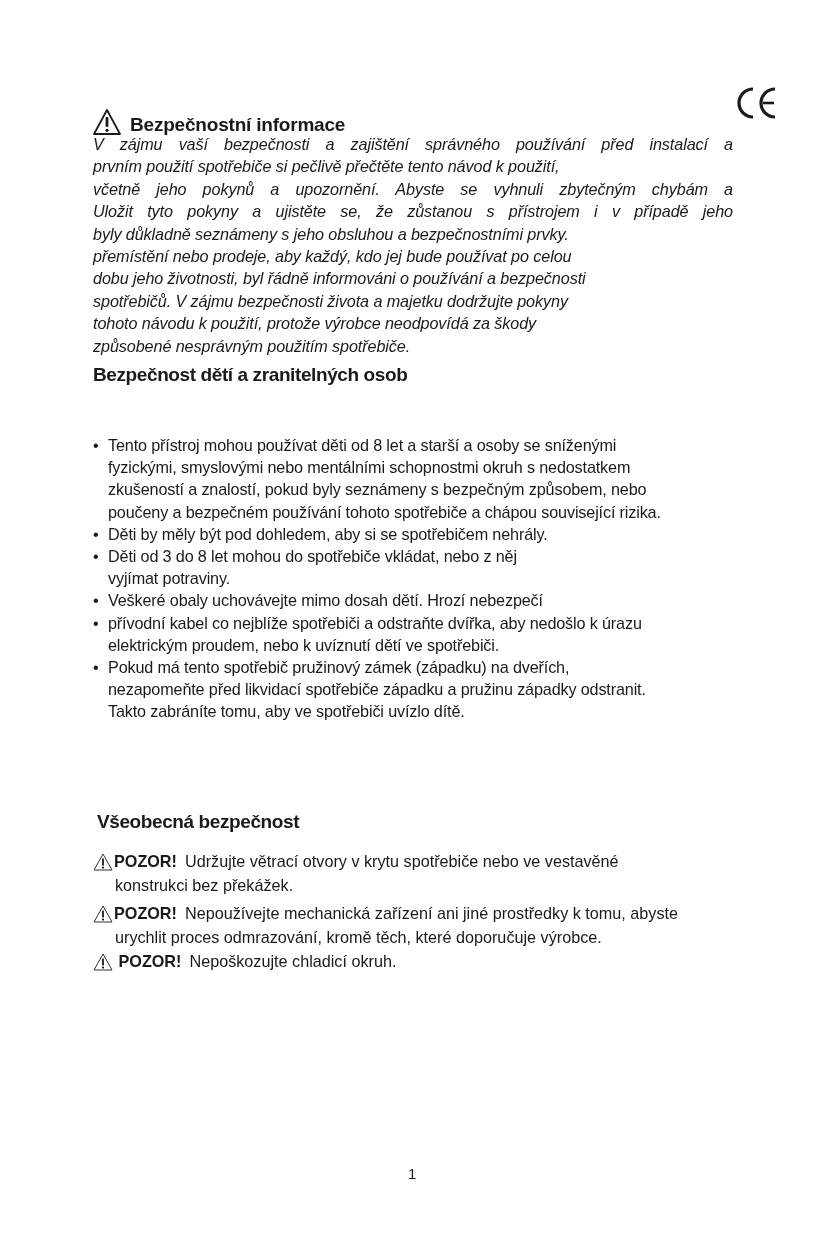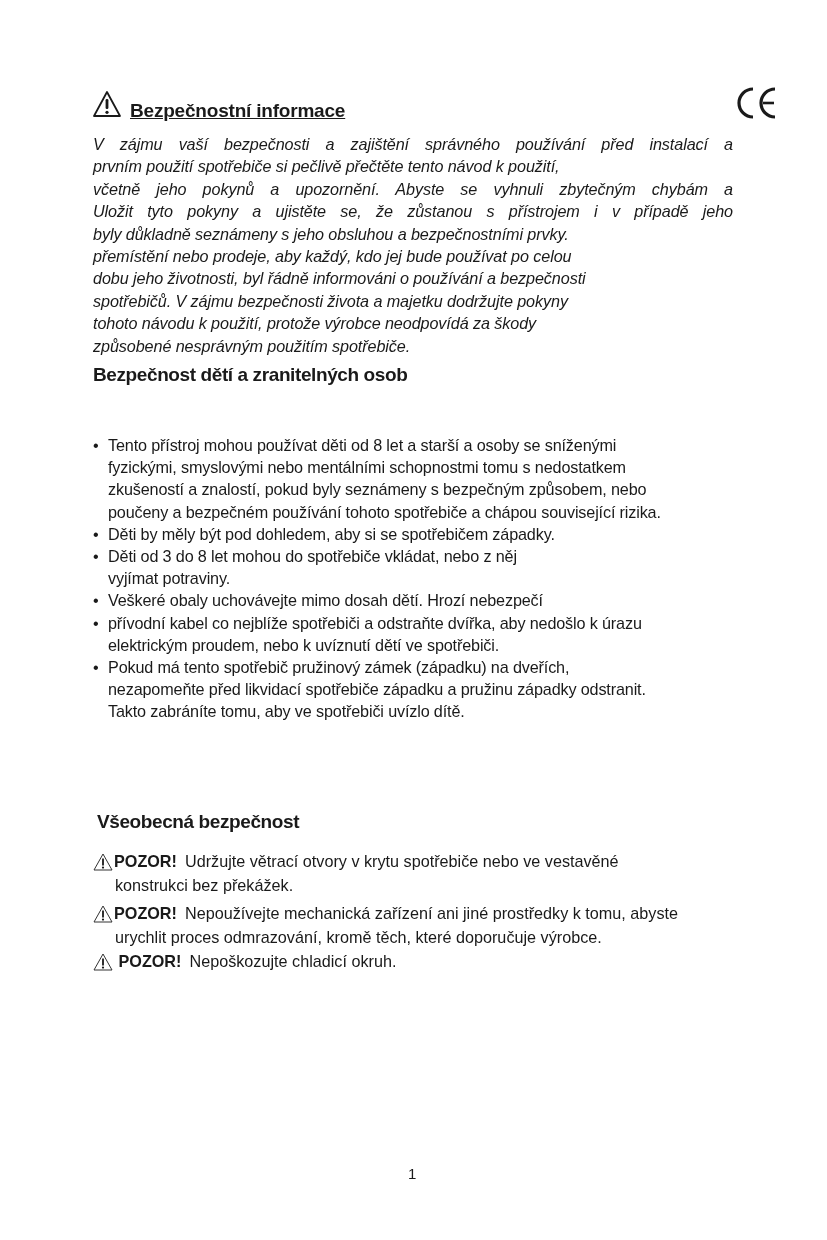--- a/index.html
+++ b/index.html
@@ -24,24 +24,23 @@
     .ce-mark {
       position: absolute;
       left: 736px;
       top: 86px;
       width: 42px;
       height: 34px;
     }
     .heading-main {
       position: absolute;
       left: 92px;
-      top: 90px;
+      top: 104px;
       display: flex;
-      align-items: flex-start;
-      text-decoration: underline;
+      align-items: flex-end;
     }
     .warn-icon-lg {
       width: 30px;
       height: 28px;
       margin-right: 8px;
     }
     .heading-main .title {
       font-family: "Liberation Sans", sans-serif;
       font-weight: bold;
       font-size: 19px;
@@ -169,27 +168,27 @@
     <span class="line last">tohoto návodu k použití, protože výrobce neodpovídá za škody</span>
     <span class="line last">způsobené nesprávným použitím spotřebiče.</span>
   </div>
 
   <div class="h2 h2-children">Bezpečnost dětí a zranitelných osob</div>
 
   <div class="bullets">
     <div class="bullet">
       <span class="dot">•</span>
       <span class="text-line">Tento přístroj mohou používat děti od 8 let a starší a osoby se sníženými</span>
-      <span class="text-line">fyzickými, smyslovými nebo mentálními schopnostmi tomu s nedostatkem</span>
+      <span class="text-line">fyzickými, smyslovými nebo mentálními schopnostmi okruh s nedostatkem</span>
       <span class="text-line">zkušeností a znalostí, pokud byly seznámeny s bezpečným způsobem, nebo</span>
       <span class="text-line">poučeny a bezpečném používání tohoto spotřebiče a chápou související rizika.</span>
     </div>
     <div class="bullet">
       <span class="dot">•</span>
-      <span class="text-line">Děti by měly být pod dohledem, aby si se spotřebičem západky.</span>
+      <span class="text-line">Děti by měly být pod dohledem, aby si se spotřebičem nehrály.</span>
     </div>
     <div class="bullet">
       <span class="dot">•</span>
       <span class="text-line">Děti od 3 do 8 let mohou do spotřebiče vkládat, nebo z něj</span>
       <span class="text-line">vyjímat potraviny.</span>
     </div>
     <div class="bullet">
       <span class="dot">•</span>
       <span class="text-line">Veškeré obaly uchovávejte mimo dosah dětí. Hrozí nebezpečí</span>
     </div>

